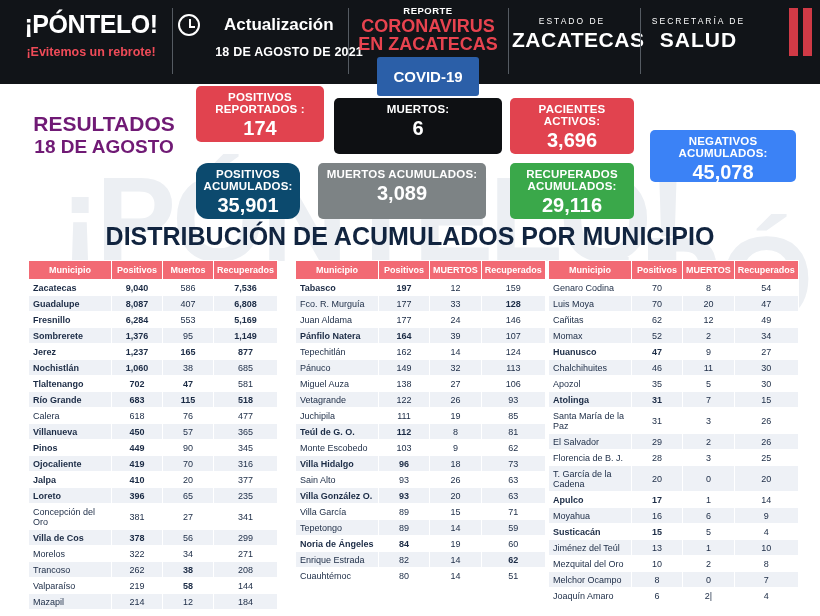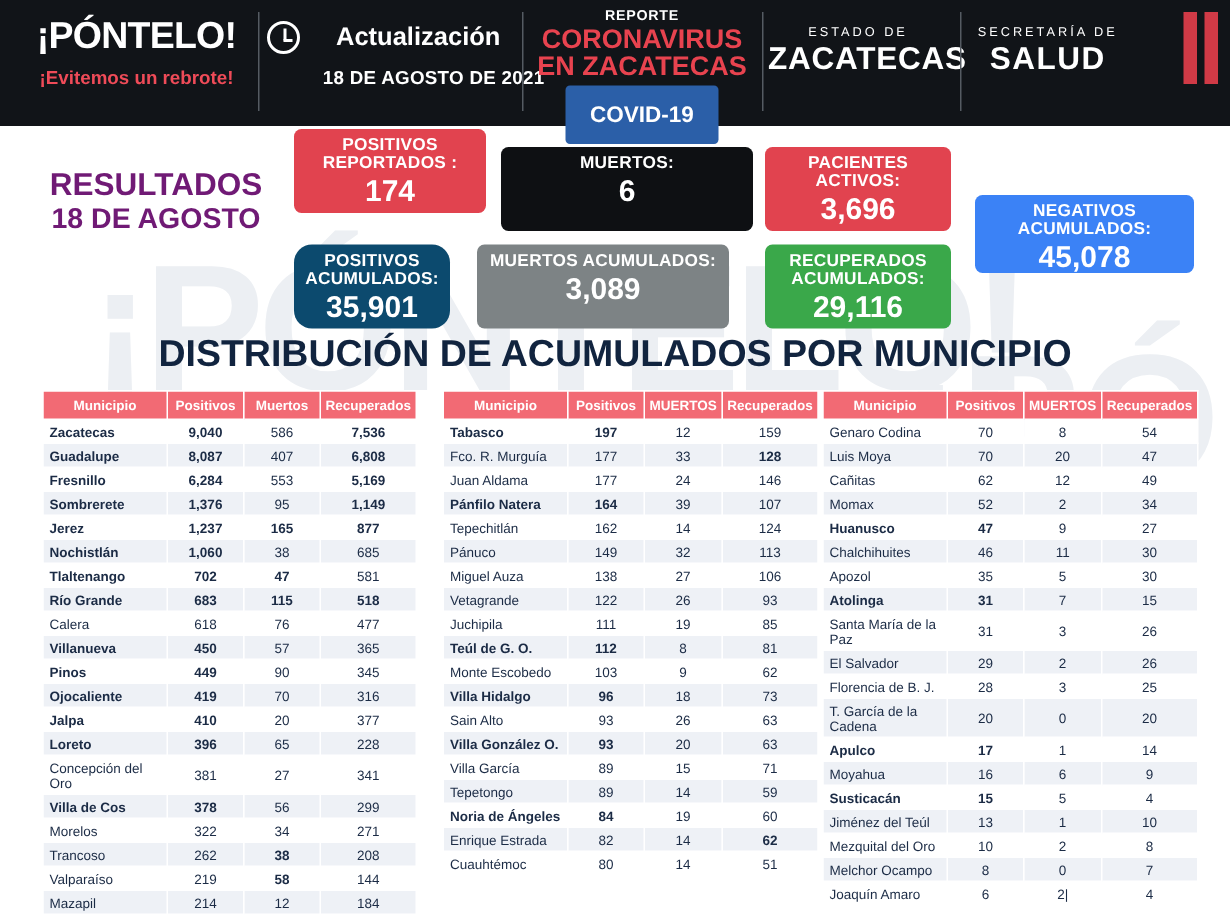--- a/index.html
+++ b/index.html
@@ -239,21 +239,21 @@
       <tr>
         <td class="mun">Jalpa</td>
         <td class="num bold">410</td>
         <td class="num">20</td>
         <td class="num">377</td>
       </tr>
       <tr>
         <td class="mun">Loreto</td>
         <td class="num bold">396</td>
         <td class="num">65</td>
-        <td class="num">228</td>
+        <td class="num">235</td>
       </tr>
       <tr>
         <td class="mun plain">Concepción del Oro</td>
         <td class="num">381</td>
         <td class="num">27</td>
         <td class="num">341</td>
       </tr>
       <tr>
         <td class="mun">Villa de Cos</td>
         <td class="num bold">378</td>

